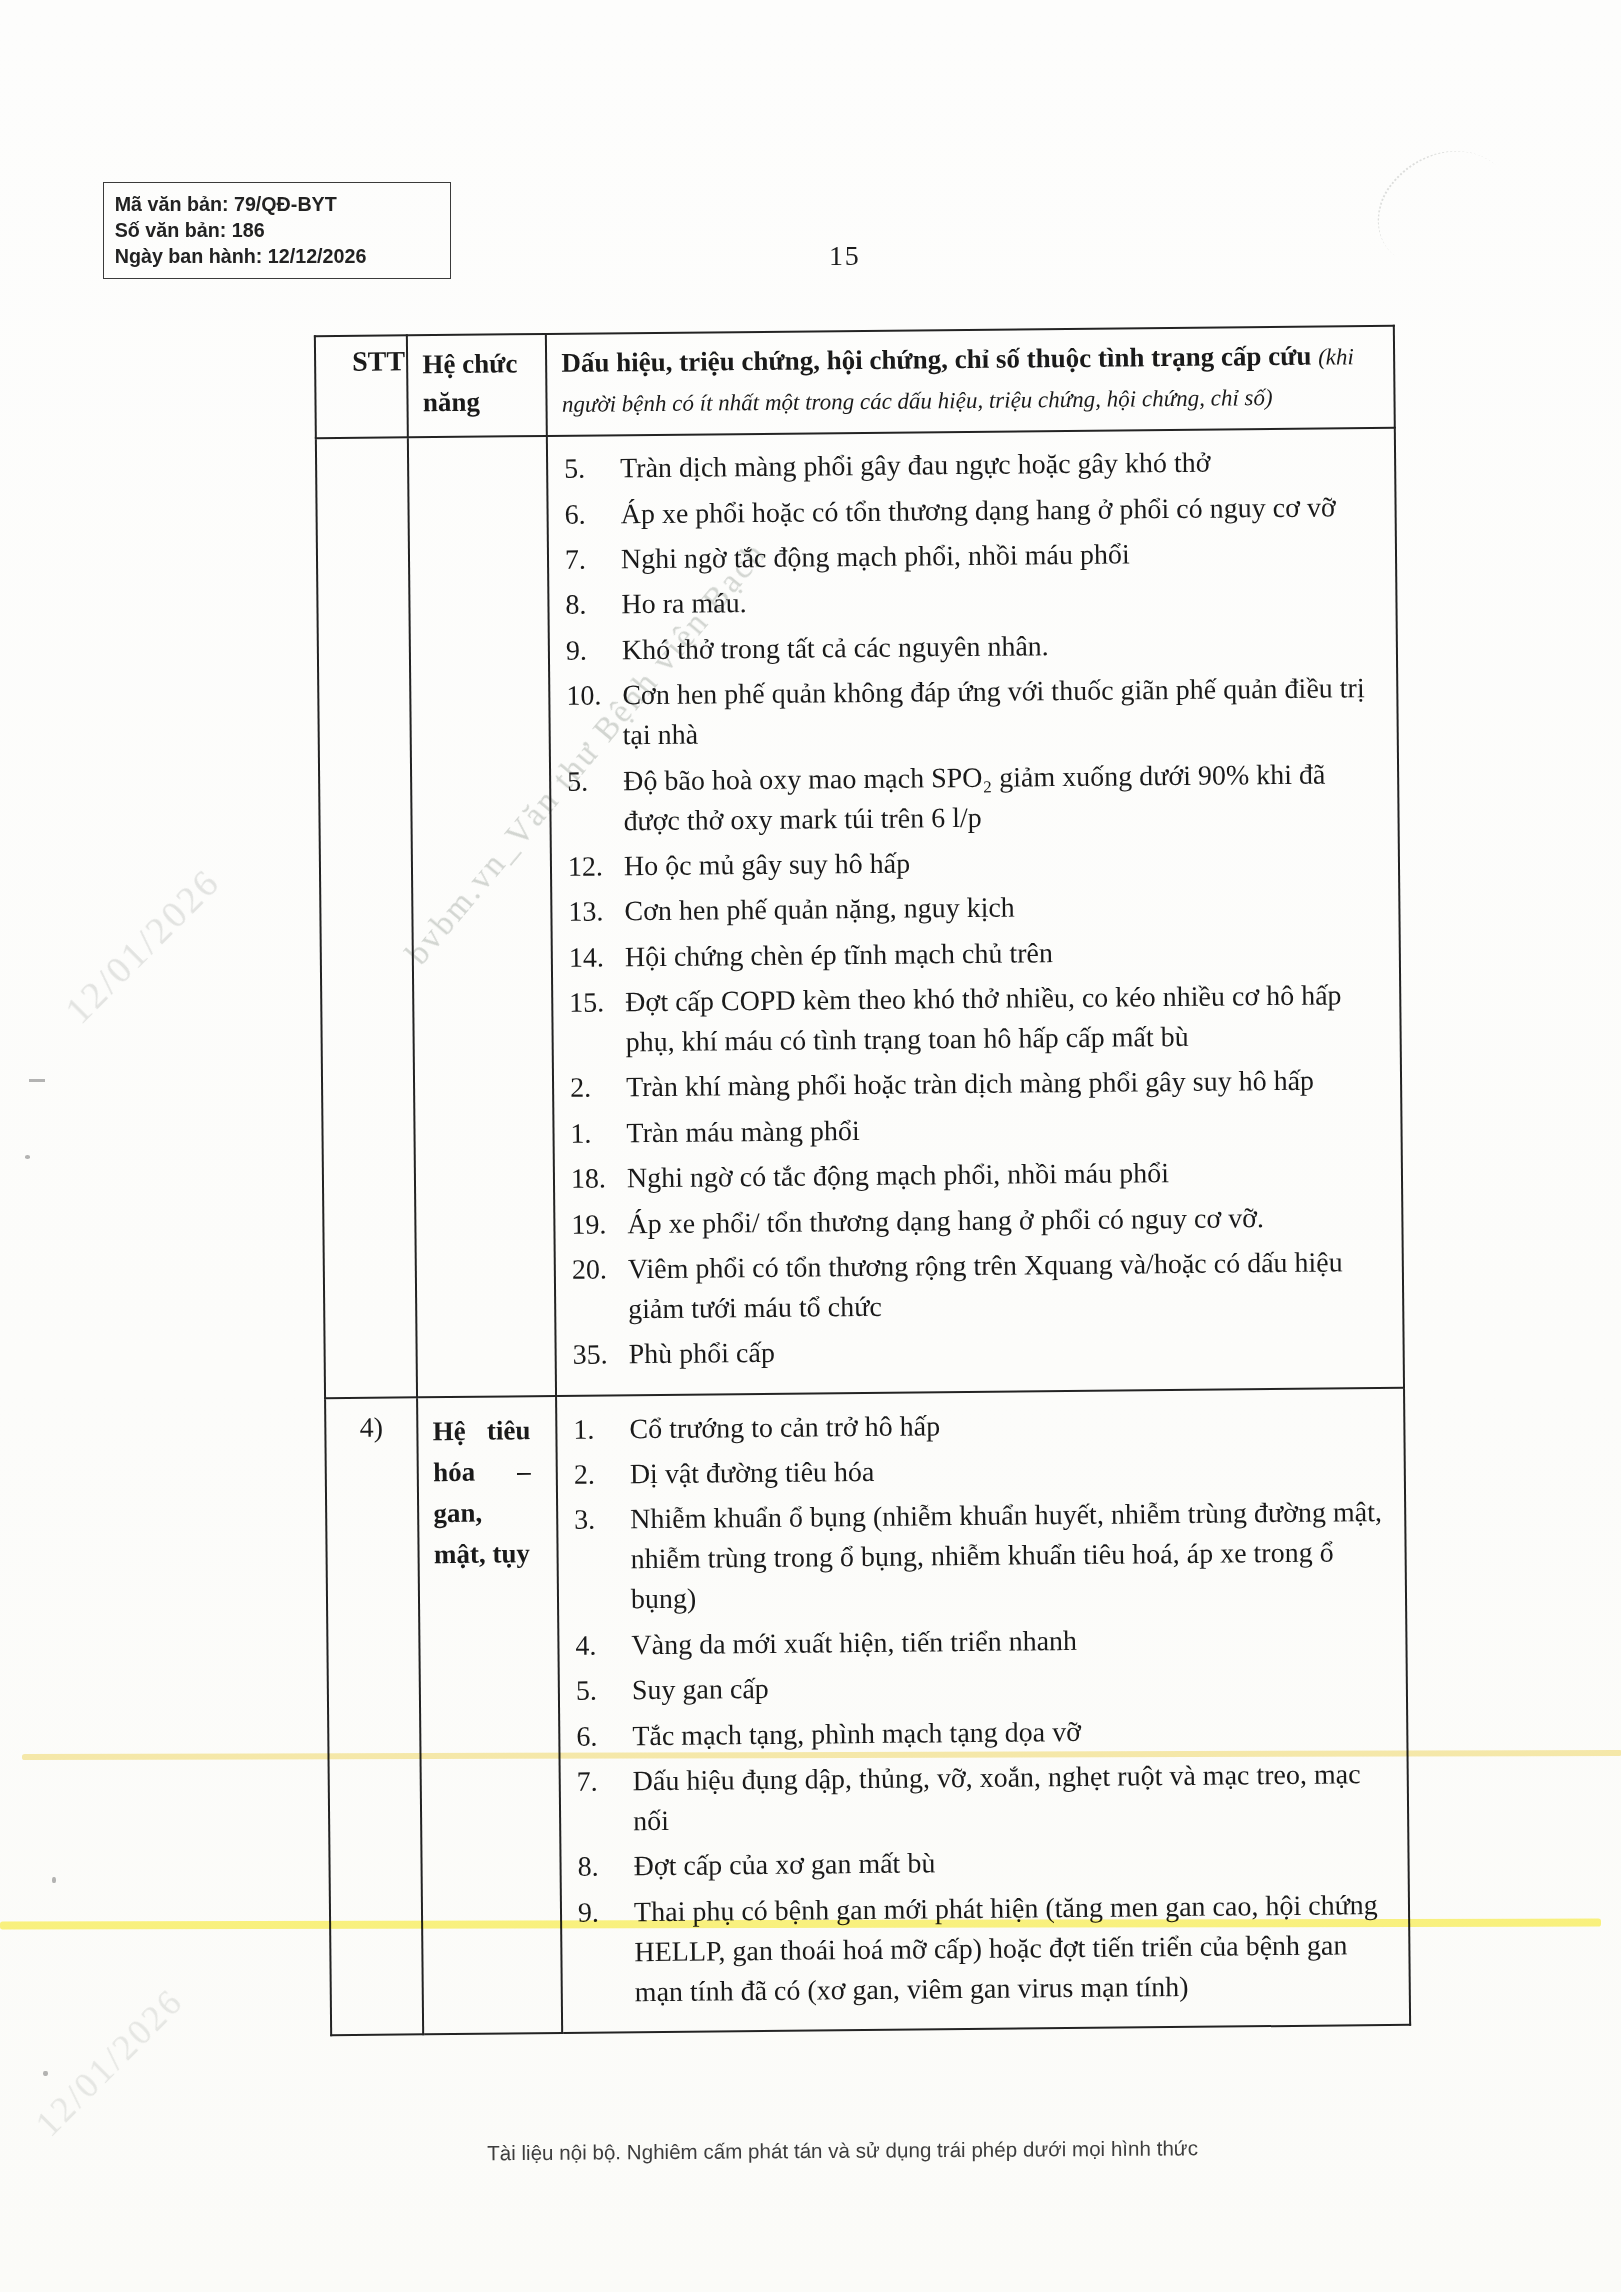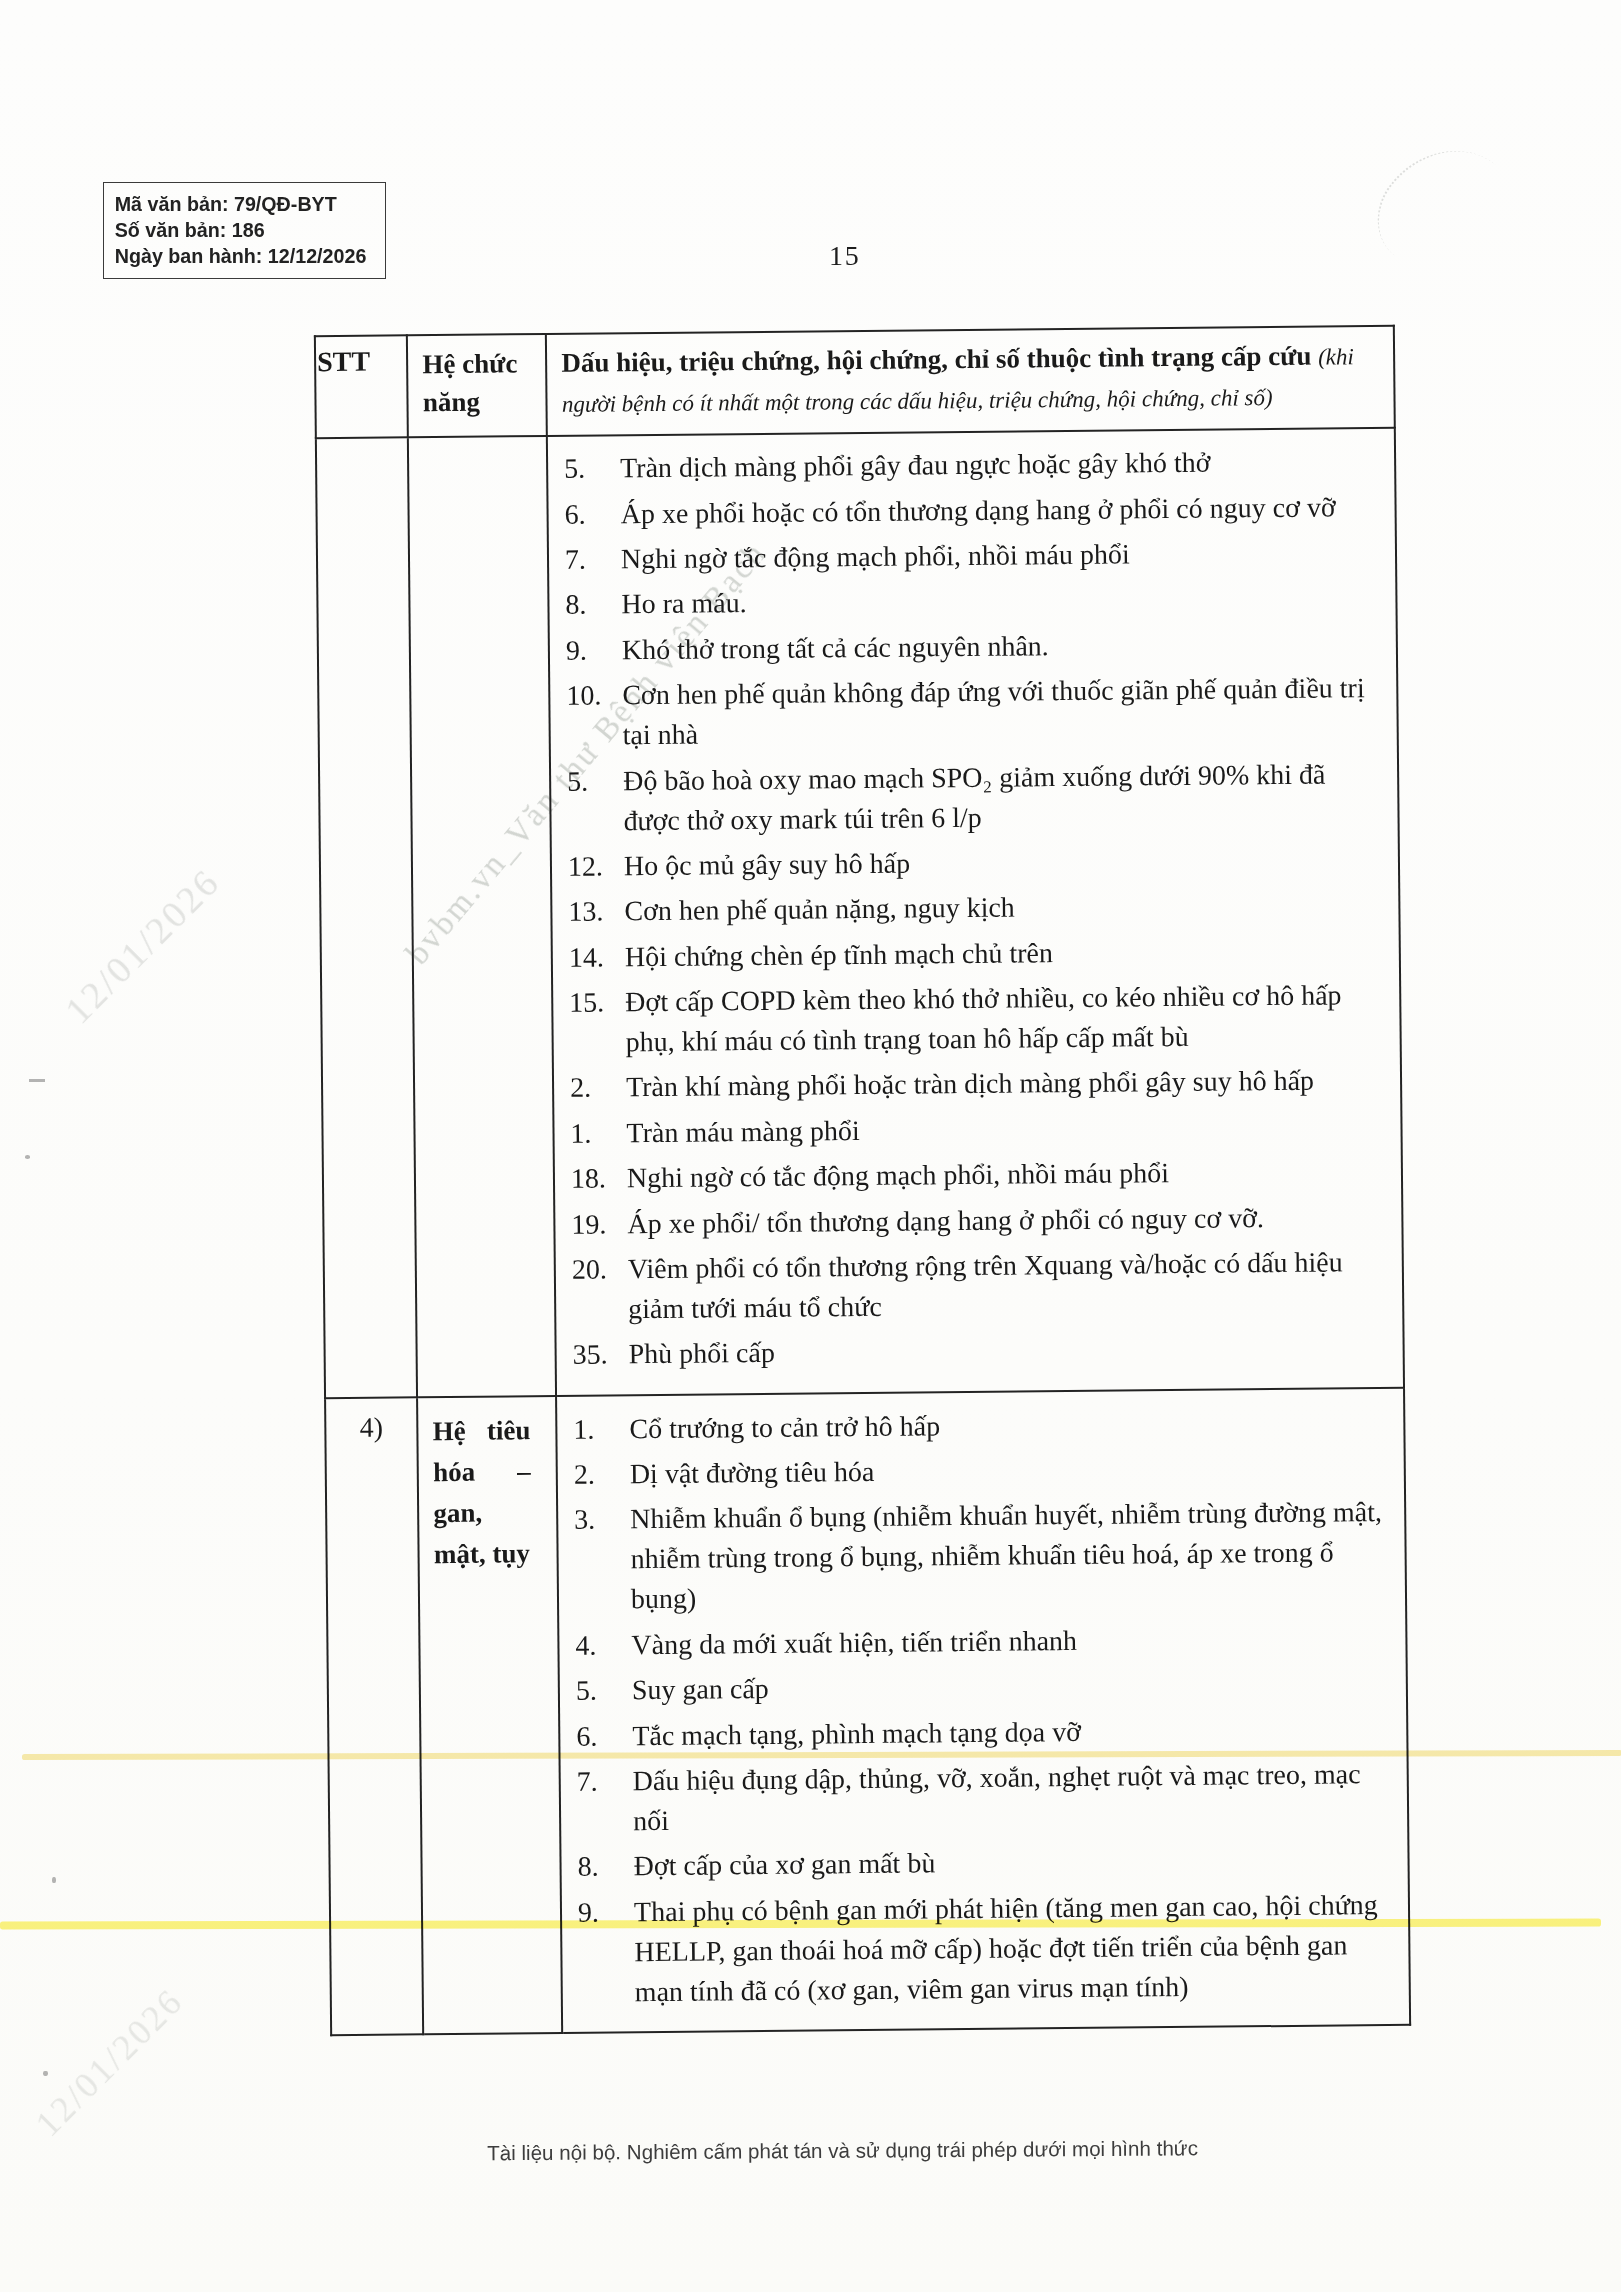--- a/index.html
+++ b/index.html
@@ -9,21 +9,21 @@
     height:2293px;
     background:linear-gradient(180deg,#fdfdfc 0%,#fcfcfa 60%,#fbfbf8 100%);
     overflow:hidden;
     font-family:"Liberation Serif","DejaVu Serif",serif;
     color:#1a1a1a;
   }
 
   
   .stamp{
     position:absolute; left:103px; top:182px;
-    width:283px; box-sizing:border-box;
+    width:348px; box-sizing:border-box;
     border:1.8px solid #3a3a3a;
     padding:8px 10.7px 9px 10.7px;
     font-family:"Liberation Sans","DejaVu Sans",sans-serif;
     font-size:19.7px; line-height:26px; font-weight:600; color:#222;
   }
 
   
   .pagenum{
     position:absolute; left:829px; top:240px;
     font-size:28px; letter-spacing:1.8px; color:#1d1d1d;
@@ -38,21 +38,21 @@
   }
   .doc-table col.c-stt{width:92px;}
   .doc-table col.c-func{width:139px;}
   .doc-table col.c-crit{width:848px;}
   .doc-table td,.doc-table th{
     border:2.7px solid #232323;
     vertical-align:top;
     box-sizing:border-box;
   }
   th.h-stt{
-    font-size:28px; font-weight:bold; text-align:left; padding-top:9px;
+    font-size:28px; font-weight:bold; text-align:right; padding-top:9px;
   }
   th.h-func{
     font-size:27px; font-weight:bold; text-align:left;
     padding:9px 27px 7.2px 14.3px; line-height:38px;
   }
   th.h-crit{
     font-size:27px; font-weight:bold; text-align:left;
     padding:9px 10.7px 10.7px 14.3px; line-height:39px;
   }
   th.h-crit .hi{

